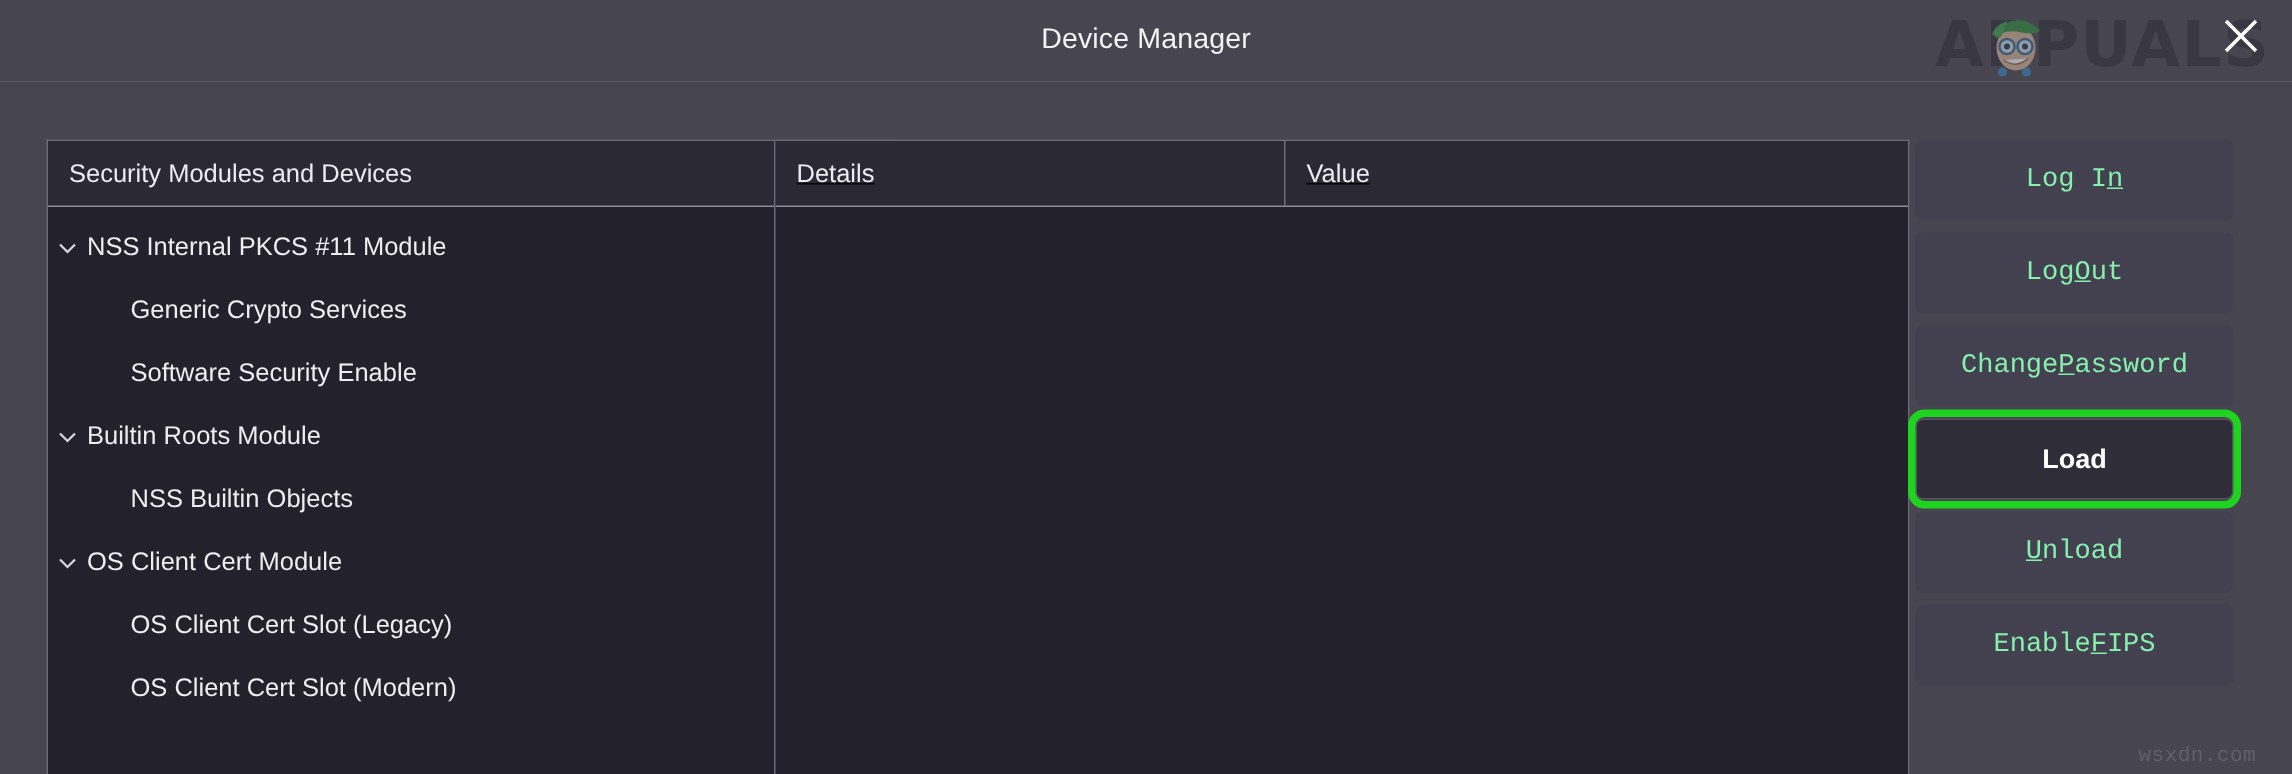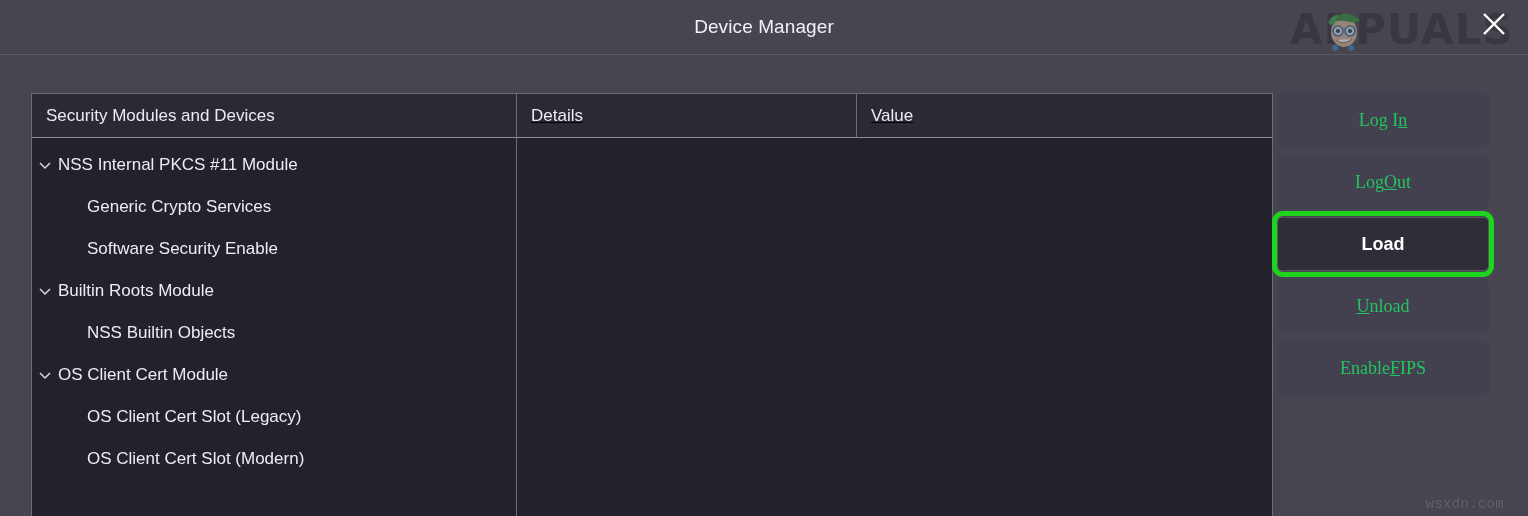--- a/index.html
+++ b/index.html
@@ -205,23 +205,23 @@
     top: 38px;
     width: 212px;
   }
   .btn {
     width: 212px;
     height: 54px;
     margin-bottom: 8px;
     border-radius: 5px;
     background: #434150;
     border: none;
-    color: #22c55e;
+    color: #86efac;
     font-size: 18px;
-    font-family: Liberation Serif, serif;
+    font-family: Liberation Mono, monospace;
     display: flex;
     align-items: center;
     justify-content: center;
     box-sizing: border-box;
     cursor: default;
     padding: 0;
   }
   .btn .ul { text-decoration: underline; }
 
   .btn-load-wrap {
@@ -382,20 +382,25 @@
           <span class="ul">n</span>
           <span></span>
       </button>
 
       <button class="btn" disabled="">
         <span>Log </span>
           <span class="ul">O</span>
           <span>ut</span>
       </button>
 
+      <button class="btn" disabled="">
+        <span>Change </span>
+          <span class="ul">P</span>
+          <span>assword</span>
+      </button>
 
       <div class="btn-load-wrap">
         <button class="btn-load">
           <span></span>
             <span class="ul">L</span>
             <span>oad</span>
         </button>
         <div class="btn-load-ring"></div>
       </div>
 

